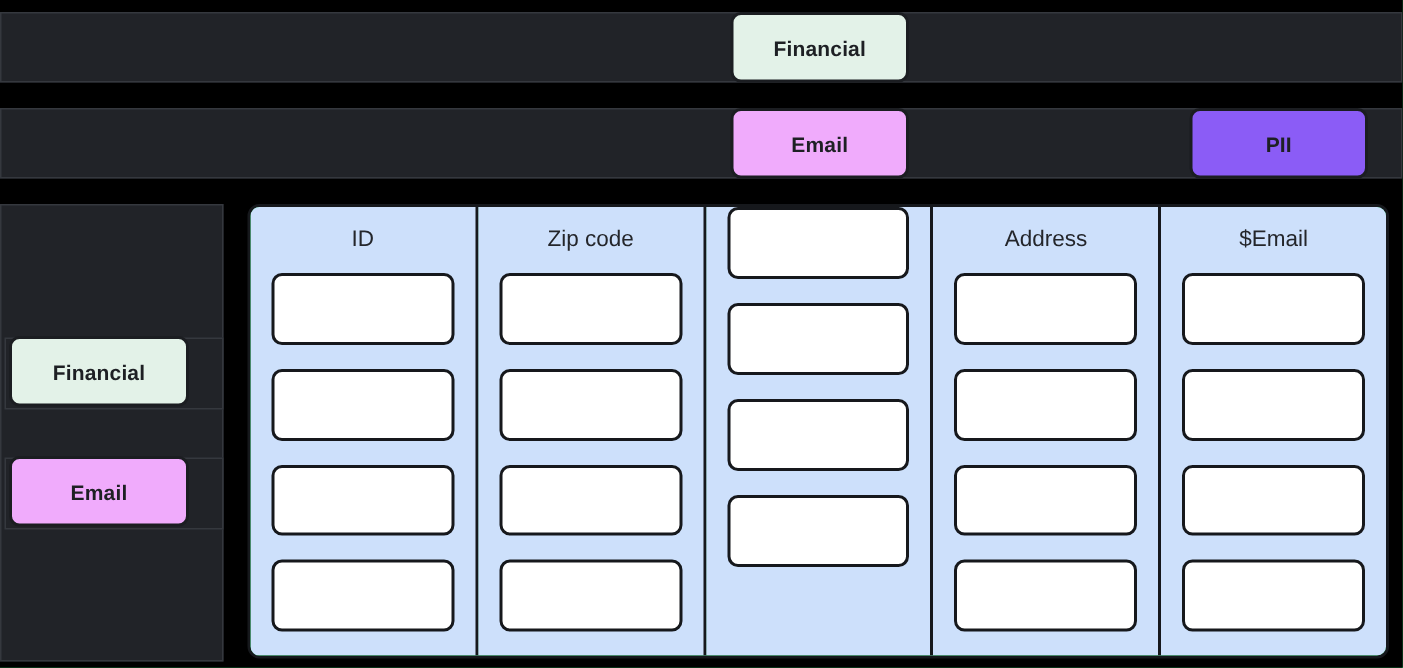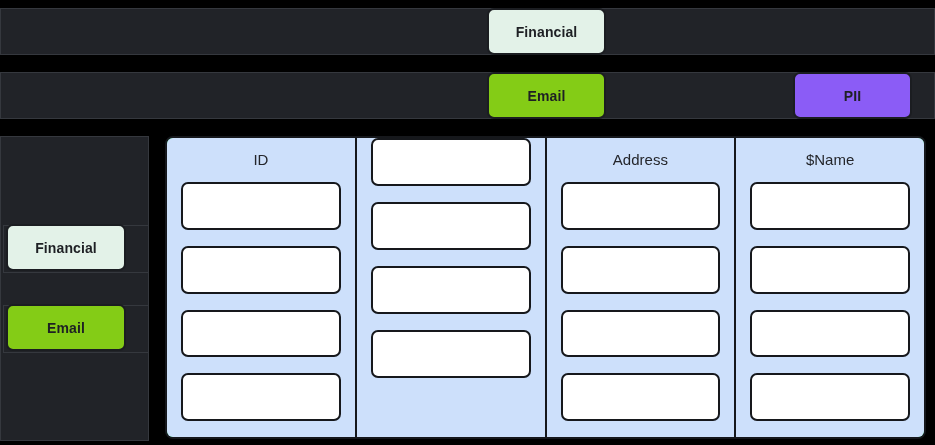--- a/index.html
+++ b/index.html
@@ -30,21 +30,21 @@
     display: flex;
     align-items: center;
     justify-content: center;
     font-size: 14px;
     font-weight: bold;
     color: #1e2024;
     letter-spacing: .1px;
     white-space: nowrap;
   }
   .chip.financial { background: #e3f2e8; }
-  .chip.email     { background: #84cc16; }
+  .chip.email     { background: #f0abfc; }
   .chip.pii       { background: #8b5cf6; }
 
   
   .tagrow {
     position: absolute;
     box-sizing: border-box;
     background: #212328;
     border: 1px solid #35383e;
     left: 0;
   }
@@ -139,34 +139,41 @@
 
   <div id="table">
       <div class="col">
         <div class="col-header">ID</div>
         <div class="cell"></div>
         <div class="cell"></div>
         <div class="cell"></div>
         <div class="cell"></div>
       </div>
       <div class="col">
+        <div class="col-header">Zip code</div>
+        <div class="cell"></div>
+        <div class="cell"></div>
+        <div class="cell"></div>
+        <div class="cell"></div>
+      </div>
+      <div class="col">
         <div class="cell"></div>
         <div class="cell"></div>
         <div class="cell"></div>
         <div class="cell"></div>
       </div>
       <div class="col">
         <div class="col-header">Address</div>
         <div class="cell"></div>
         <div class="cell"></div>
         <div class="cell"></div>
         <div class="cell"></div>
       </div>
       <div class="col">
-        <div class="col-header">$Name</div>
+        <div class="col-header">$Email</div>
         <div class="cell"></div>
         <div class="cell"></div>
         <div class="cell"></div>
         <div class="cell"></div>
       </div>
     </div>
 
 </div>
 
 </body></html>

